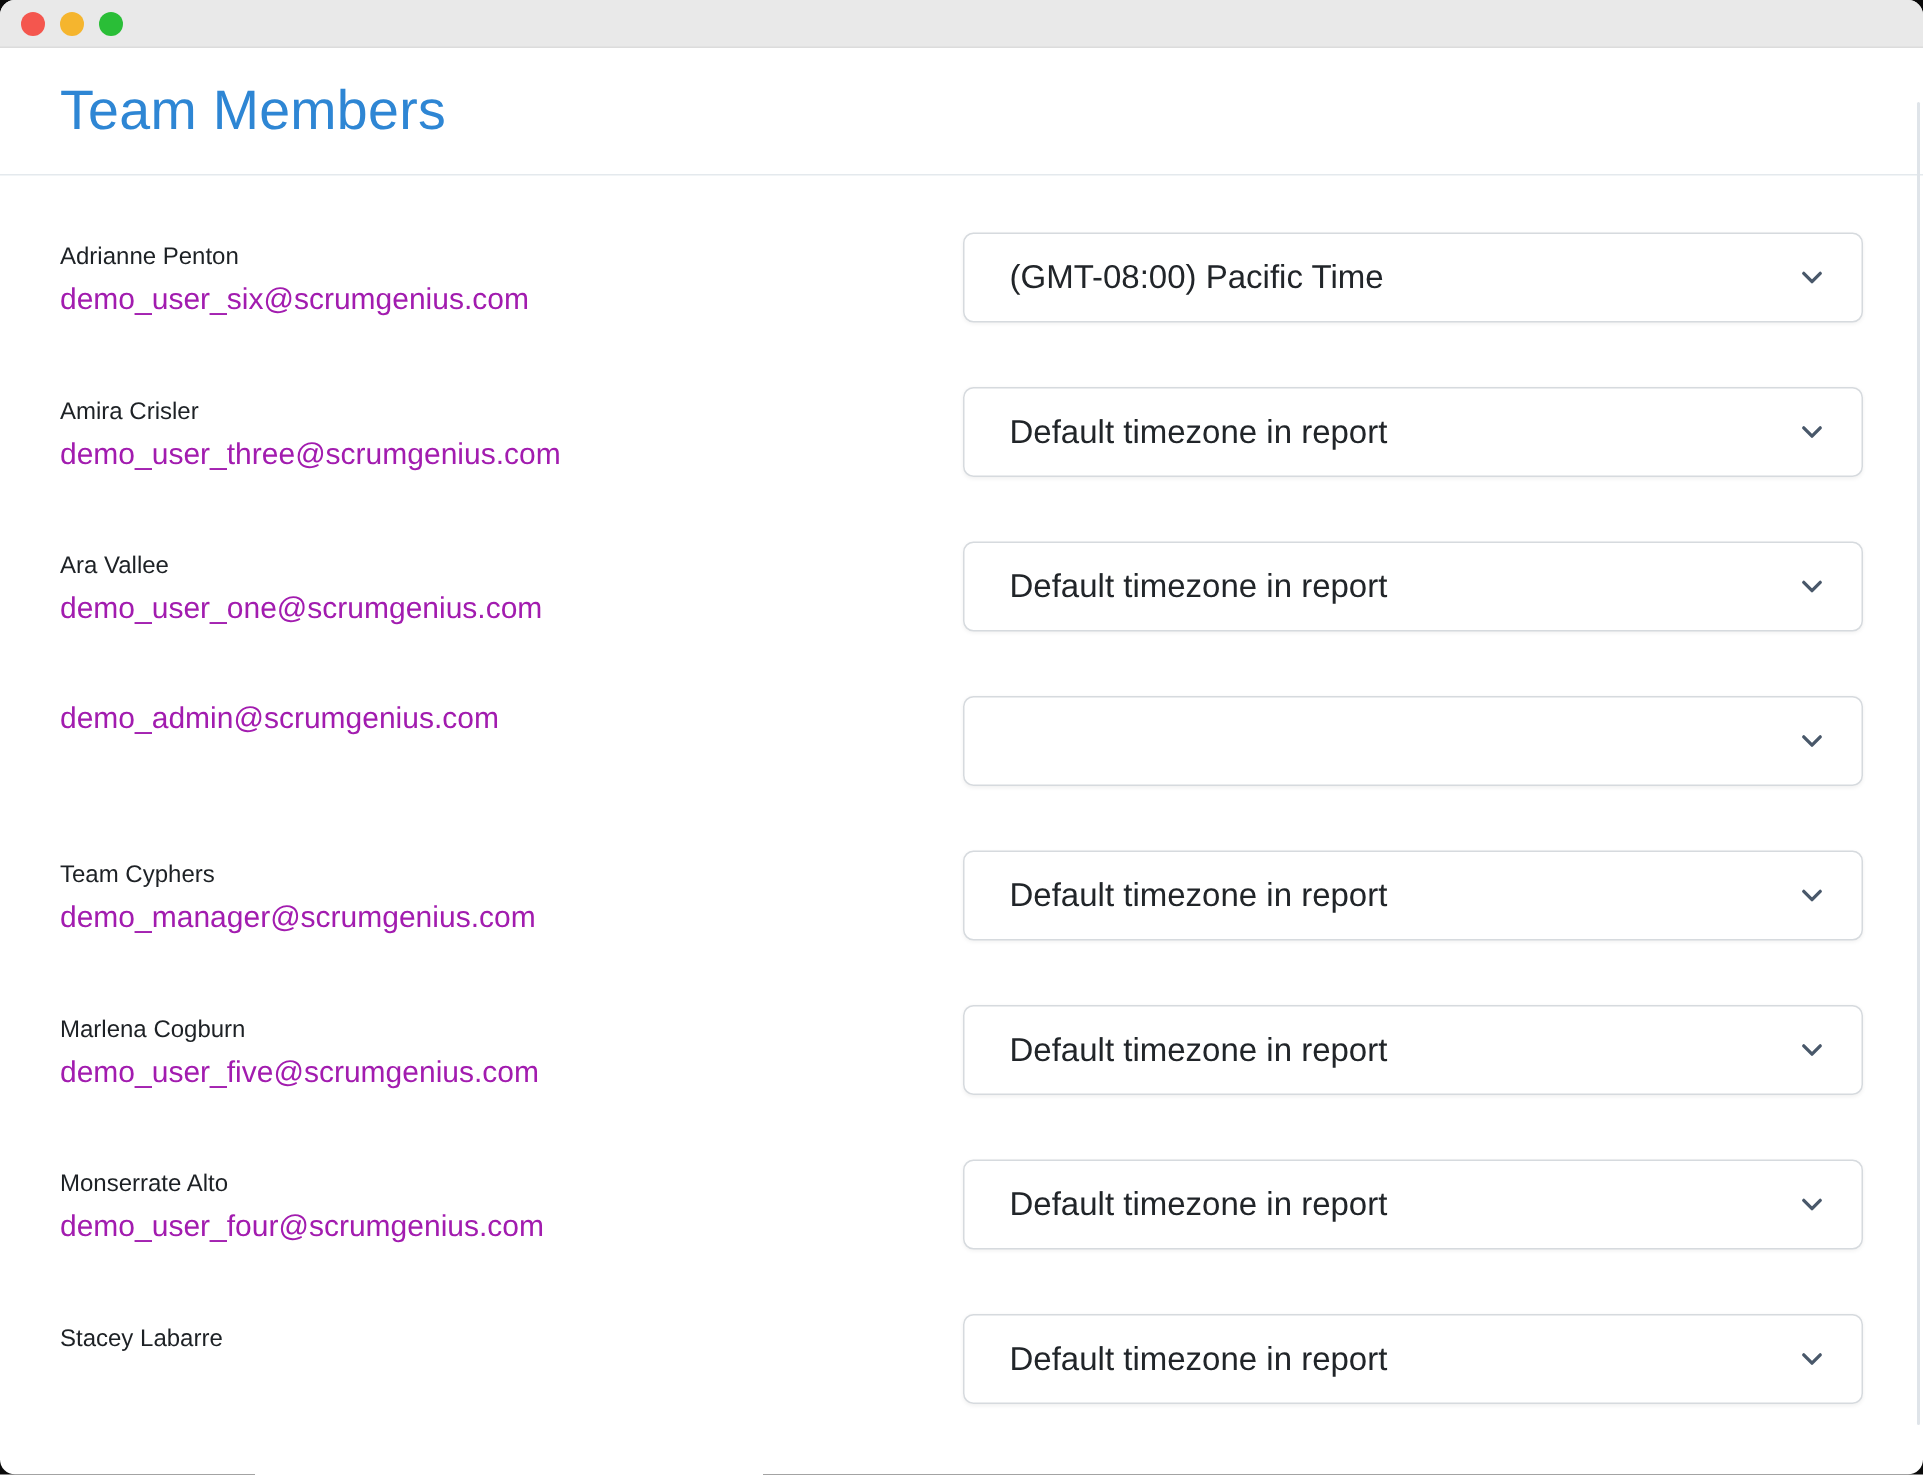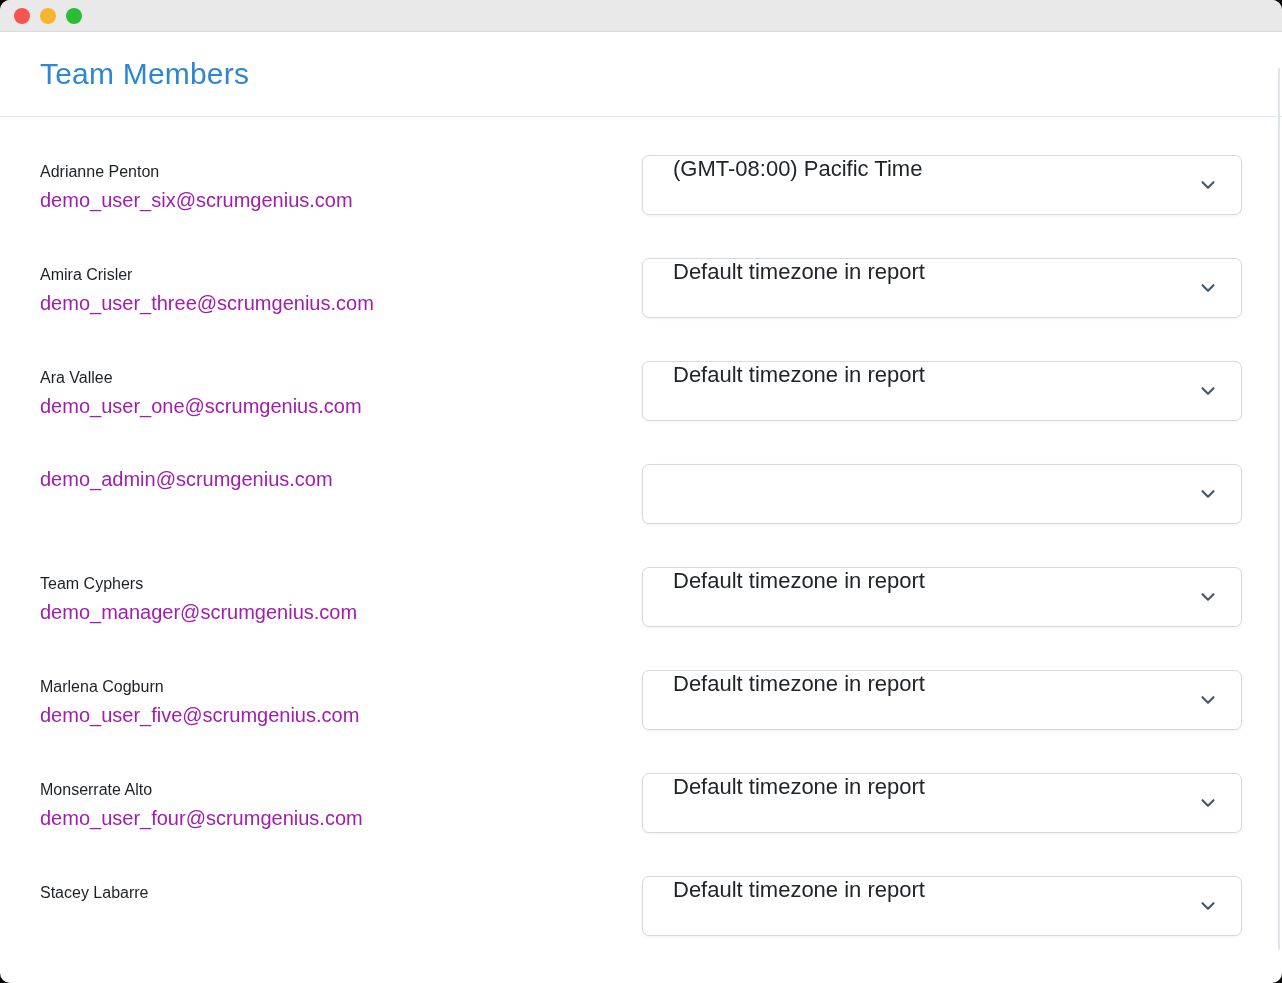--- a/index.html
+++ b/index.html
@@ -38,21 +38,21 @@
   
   .page-header {
     height: 85px;
     display: flex;
     align-items: center;
     padding-left: 40px;
     border-bottom: 1px solid #e4e9ed;
     background: #ffffff;
   }
   .page-title {
-    font-size: 30px;
+    font-size: 37px;
     font-weight: 400;
     color: #2e86d4;
     letter-spacing: 0.2px;
   }
   
   .member-list {
     padding: 38px 40px 0 40px;
   }
   .member-row {
     display: flex;
@@ -73,21 +73,21 @@
   }
   .tz-select {
     position: relative;
     width: 600px;
     height: 60px;
     background: #ffffff;
     border: 1px solid #d6dade;
     border-radius: 7px;
     box-shadow: 0 1px 3px rgba(0,0,0,0.06);
     display: flex;
-    align-items: flex-start;
+    align-items: center;
     padding: 0 56px 0 30px;
     cursor: pointer;
     flex-shrink: 0;
   }
   .tz-value {
     font-size: 22px;
     color: #212529;
     white-space: nowrap;
     overflow: hidden;
   }

